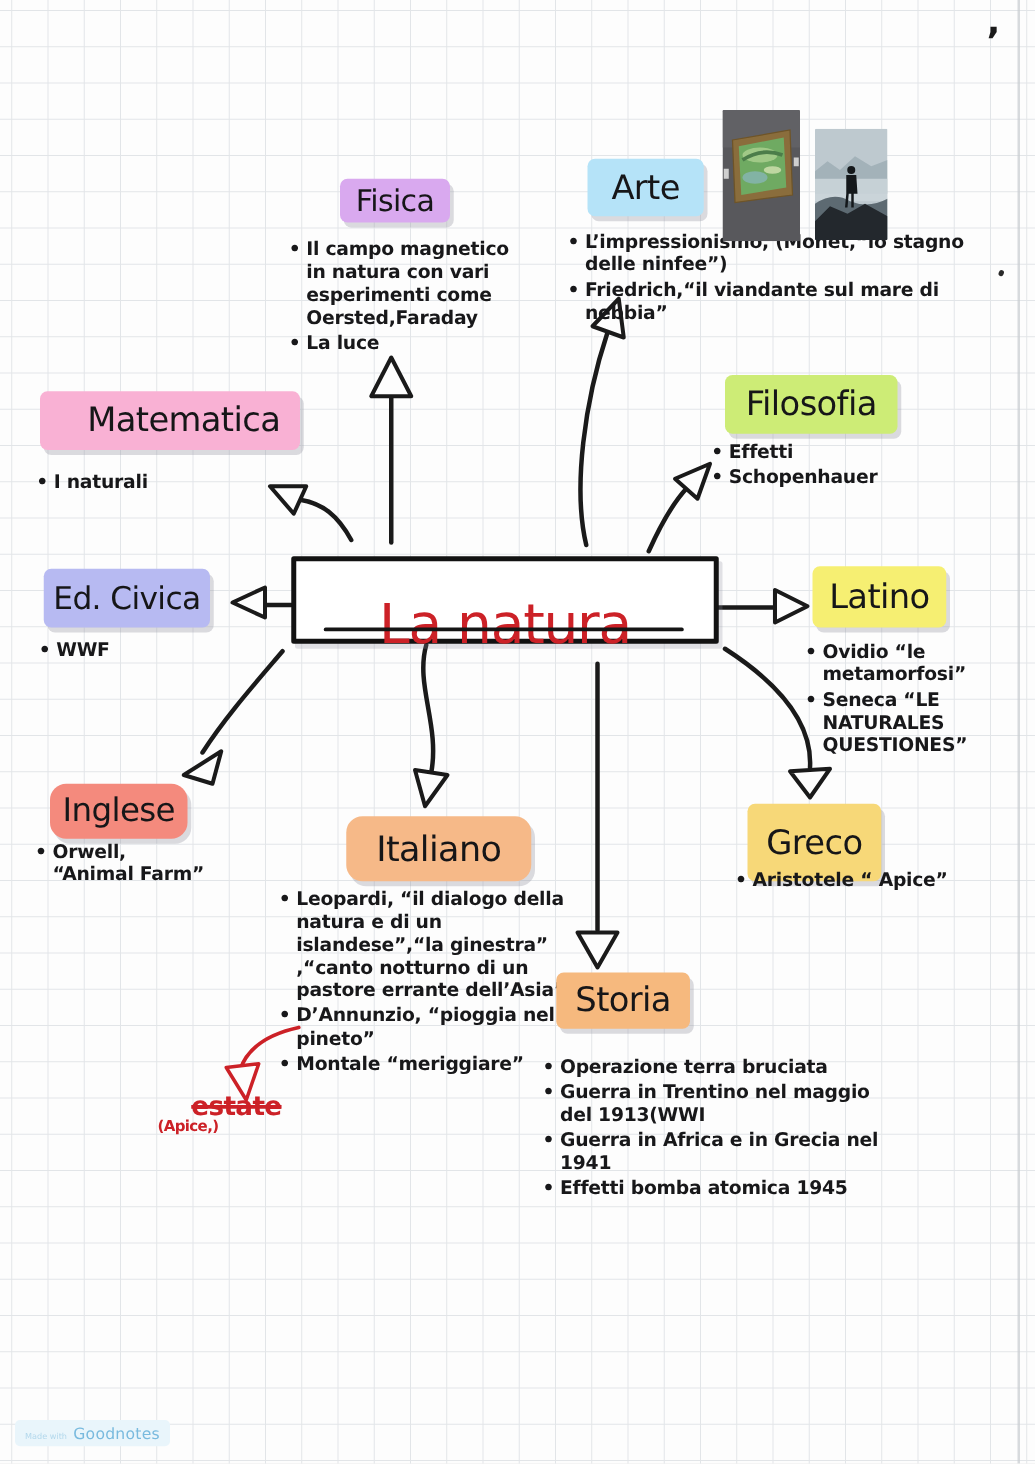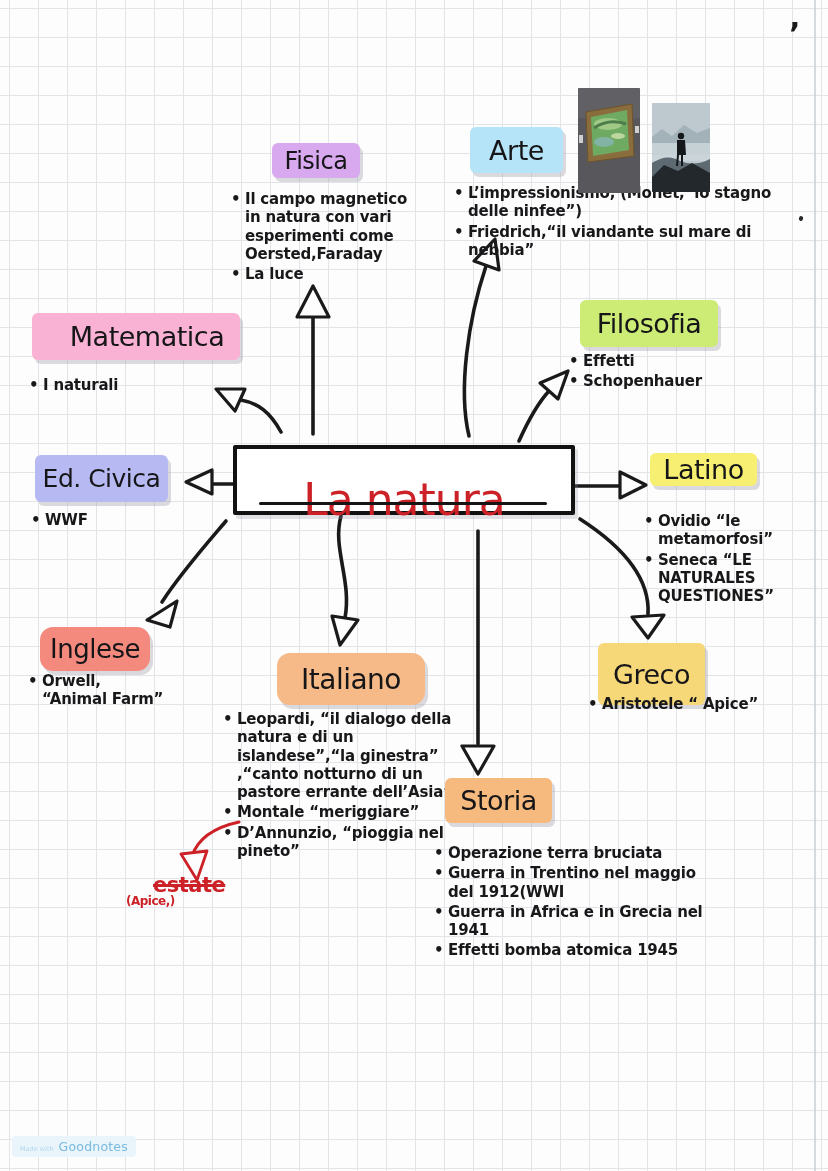--- a/index.html
+++ b/index.html
@@ -131,57 +131,57 @@
     <div class="bullet"><span>Schopenhauer</span></div>
   </div>
 
   <div class="subject-box" style="left: 35px; top: 455px; width: 133px; height: 47px; font-size: 25px; background-color: rgb(183, 186, 242);">
     <span>Ed. Civica</span>
   </div>
   <div class="bullets" style="left:30px;top:511px;width:150px">
     <div class="bullet"><span>WWF</span></div>
   </div>
 
-  <div class="subject-box" style="left: 650px; top: 453px; width: 107px; height: 33px; font-size: 27px; background-color: rgb(246, 239, 114);">
+  <div class="subject-box" style="left: 650px; top: 453px; width: 107px; height: 49px; font-size: 27px; background-color: rgb(246, 239, 114);">
     <span>Latino</span>
   </div>
   <div class="bullets" style="left:643px;top:512px;width:180px">
     <div class="bullet"><span>Ovidio “le metamorfosi”</span></div>
     <div class="bullet"><span>Seneca “LE NATURALES QUESTIONES”</span></div>
   </div>
 
   <div class="subject-box rounded" style="left: 40px; top: 627px; width: 110px; height: 44px; font-size: 26px; background-color: rgb(244, 138, 125);">
     <span>Inglese</span>
   </div>
   <div class="bullets" style="left:27px;top:672px;width:142px">
     <div class="bullet"><span>Orwell, “Animal Farm”</span></div>
   </div>
 
   <div class="subject-box rounded" style="left: 277px; top: 653px; width: 148px; height: 52px; font-size: 28px; background-color: rgb(246, 185, 136);">
     <span>Italiano</span>
   </div>
   <div class="bullets" style="left:222px;top:710px;width:240px">
     <div class="bullet"><span>Leopardi,  “il dialogo della natura e di un islandese”,“la ginestra” ,“canto notturno di un pastore errante dell’Asia”</span></div>
+    <div class="bullet"><span>D’Annunzio, “pioggia nel pineto”</span></div>
     <div class="bullet"><span>Montale “meriggiare”</span></div>
-    <div class="bullet"><span>D’Annunzio, “pioggia nel pineto”</span></div>
   </div>
 
   <div class="subject-box" style="left: 598px; top: 643px; width: 107px; height: 62px; font-size: 27px; background-color: rgb(247, 216, 120);">
     <span>Greco</span>
   </div>
   <div class="bullets" style="left:587px;top:695px;width:220px">
     <div class="bullet"><span>Aristotele “ Apice”</span></div>
   </div>
 
   <div class="subject-box" style="left: 445px; top: 778px; width: 107px; height: 45px; font-size: 27px; background-color: rgb(246, 185, 126);">
     <span>Storia</span>
   </div>
   <div class="bullets" style="left:433px;top:844px;width:270px">
     <div class="bullet"><span>Operazione terra bruciata</span></div>
-    <div class="bullet"><span>Guerra in Trentino nel maggio del 1912(WWI</span></div>
+    <div class="bullet"><span>Guerra in Trentino nel maggio del 1913(WWI</span></div>
     <div class="bullet"><span>Guerra in Africa e in Grecia nel 1941</span></div>
     <div class="bullet"><span>Effetti bomba atomica 1945</span></div>
   </div>
 
   <div class="annotation strike" style="left:153px;top:873px;font-size:21px">estate</div>
   <div class="annotation" style="left:126px;top:894px;font-size:12px">(Apice,)</div>
 
   <div class="pen-mark" style="left:789px;top:16px;font-size:30px">’</div>
   <div style="position:absolute;left:799px;top:216px;width:4px;height:5px;background:#2a2a2a;border-radius:2px;transform:rotate(20deg)"></div>
 

